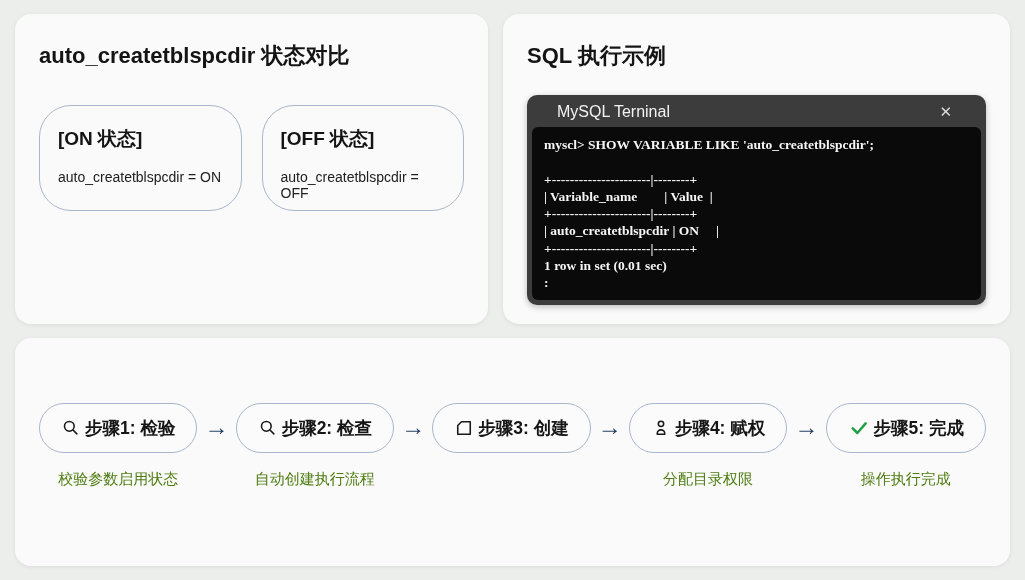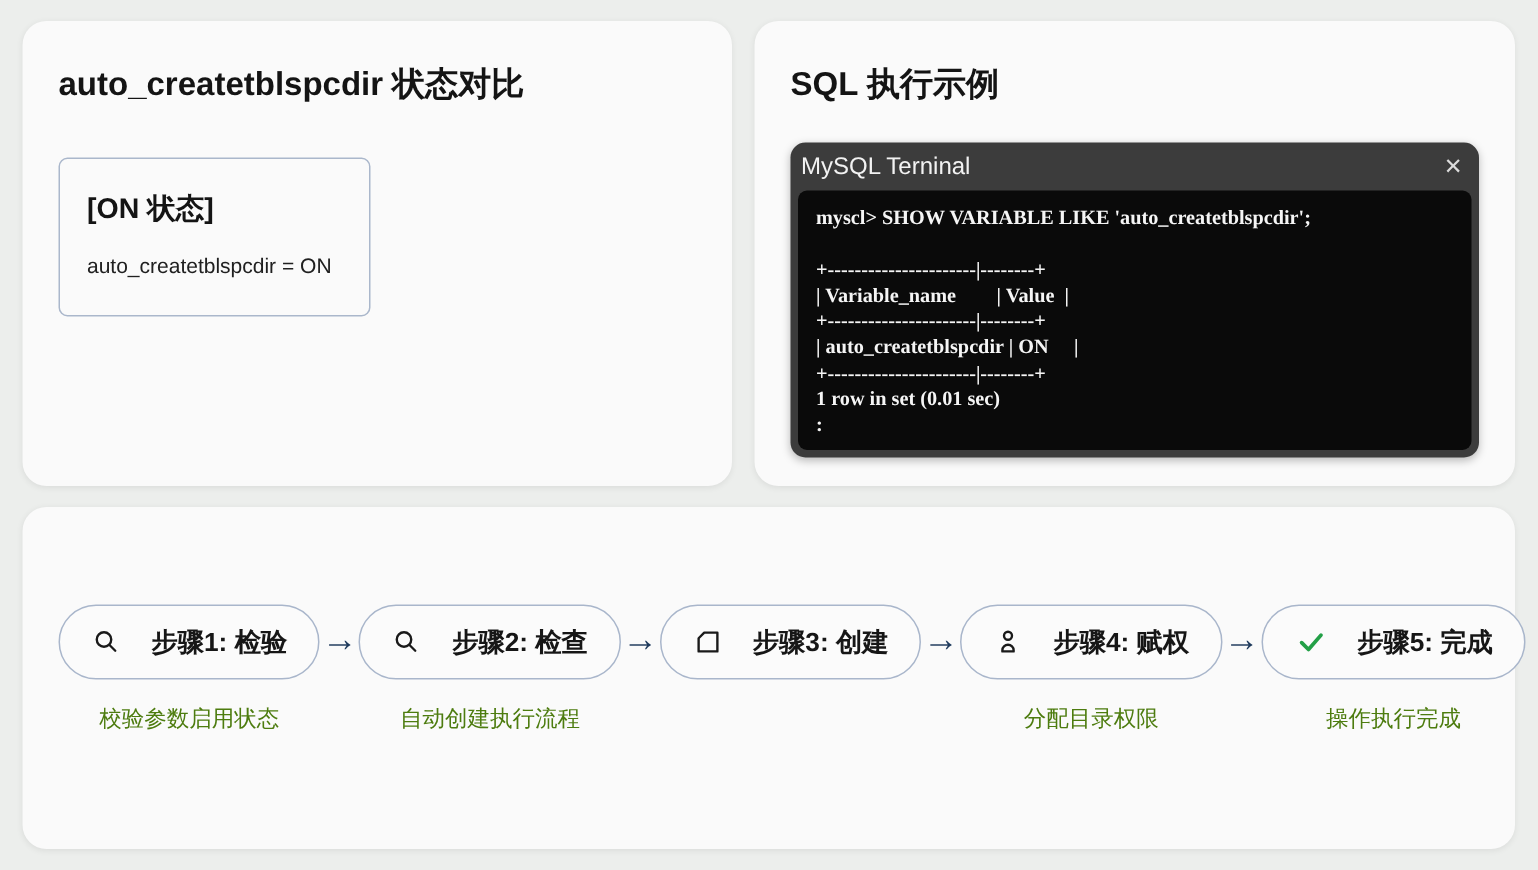--- a/index.html
+++ b/index.html
@@ -26,39 +26,39 @@
   .card h2 {
     margin:0;
     font-size:22px; font-weight:700; color:#141414;
   }
 
   
   .status-card { width:473px; padding:27px 24px; }
   .boxes { display:flex; gap:20px; margin-top:34px; }
   .state-box {
     width:208px; height:106px; box-sizing:border-box;
-    border:1.5px solid #aab7cb; border-radius:6px;
+    border:1.5px solid #aab7cb; border-radius:32px;
     padding:20px 18px;
     background:#fafafa;
   }
   .state-box .bt { font-size:19px; font-weight:700; color:#141414; }
   .state-box .bd { margin-top:17px; font-size:14px; color:#202020; }
 
   
   .sql-card { flex:1; padding:27px 24px; }
   .terminal {
     margin-top:24px;
     background:#3c3c3c;
     border-radius:10px;
     box-shadow:0 2px 6px rgba(0,0,0,.25);
     overflow:hidden;
   }
   .term-titlebar {
     display:flex; align-items:center; justify-content:space-between;
-    padding:7px 7px 6px;
+    padding:7px 30px 6px;
   }
   .term-title { color:#f2f2f2; font-size:16px; }
   .term-close {
     color:#dcdcdc; font-size:15px; line-height:1;
     background:none; border:none; padding:2px 4px; cursor:default;
     font-family:"Liberation Sans", sans-serif;
   }
   .term-body {
     margin:0 5px 5px;
     background:#0a0a0a;
@@ -75,21 +75,21 @@
   .flow-card { flex:1; padding:27px 24px; }
   .flow {
     display:flex; align-items:flex-start; justify-content:space-between;
     margin-top:38px;
   }
   .step { display:flex; flex-direction:column; align-items:center; }
   .pill {
     height:50px; box-sizing:border-box;
     border:1.5px solid #a9b6cb; border-radius:26px;
     background:#fbfbfb;
-    display:flex; align-items:center; gap:20px;
+    display:flex; align-items:center; gap:4px;
     padding:0 21px;
   }
   .pill .label { font-size:17.5px; font-weight:700; color:#161616; white-space:nowrap; }
   .pill svg { display:block; }
   .caption { margin-top:17px; font-size:15px; color:#4d7c0f; min-height:18px; white-space:nowrap; }
   .flow-arrow {
     font-size:24px; font-weight:700; color:#1e3a5c;
     height:50px; line-height:48px; padding:0 1px;
   }
   .stroke-dark { stroke:#1a1a1a; fill:none; stroke-width:1.9; stroke-linecap:round; stroke-linejoin:round; }
@@ -101,20 +101,24 @@
 <div class="page">
 
   <div class="top-row">
 
     <section class="card status-card">
       <h2>auto_createtblspcdir 状态对比</h2>
       <div class="boxes">
         <div class="state-box">
           <div class="bt">[ON 状态]</div>
           <div class="bd">auto_createtblspcdir = ON</div>
+        </div>
+        <div class="state-box">
+          <div class="bt">[OFF 状态]</div>
+          <div class="bd">auto_createtblspcdir = OFF</div>
         </div>
       </div>
     </section>
 
     <section class="card sql-card">
       <h2>SQL 执行示例</h2>
       <div class="terminal">
         <div class="term-titlebar">
           <span class="term-title">MySQL Terninal</span>
           <button class="term-close">✕</button>

